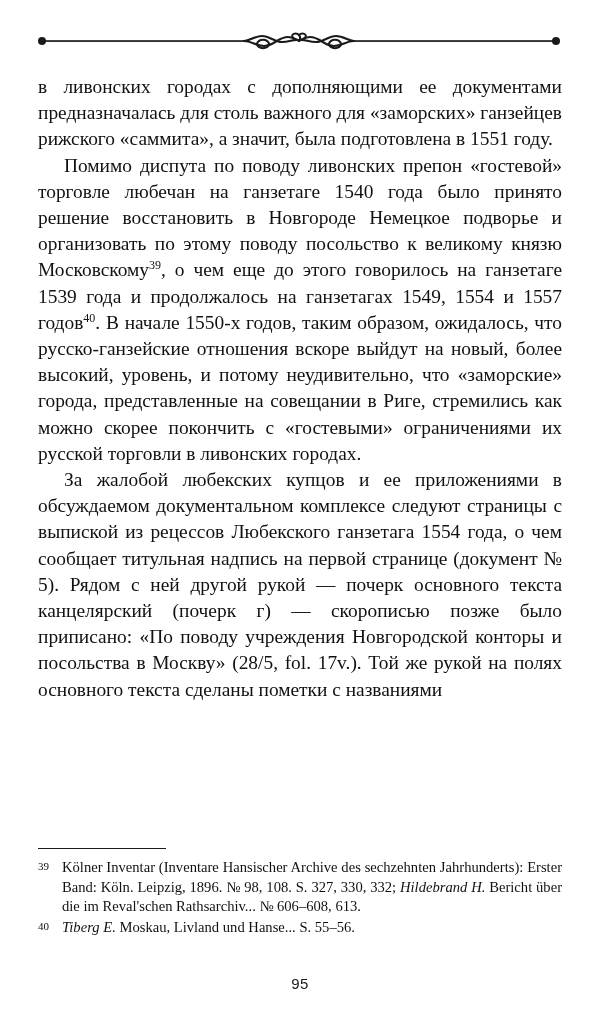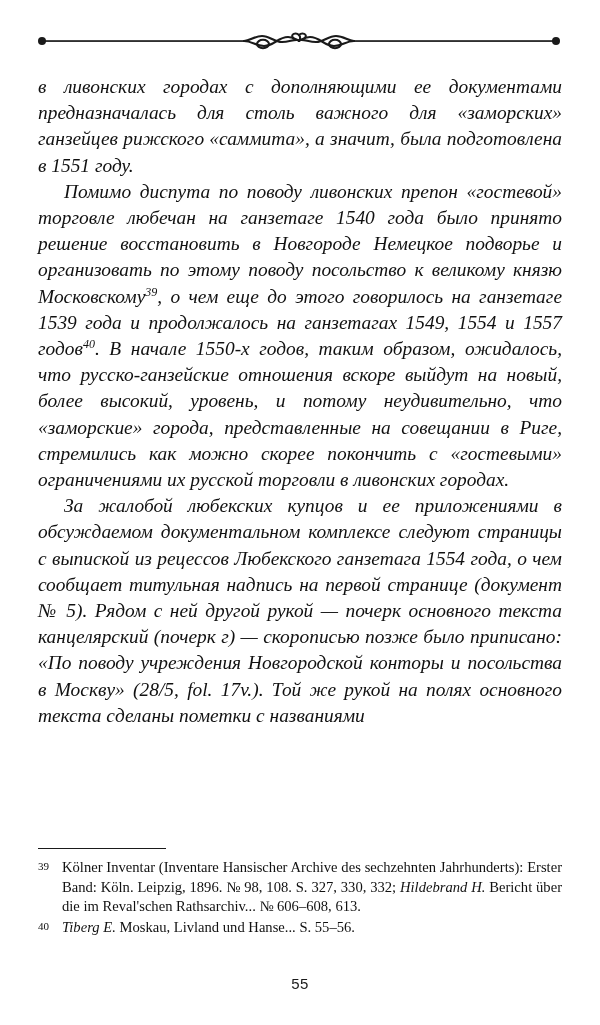--- a/index.html
+++ b/index.html
@@ -38,21 +38,20 @@
     position: absolute;
     left: 38px;
     top: 74px;
     width: 524px;
     font-size: 19.4px;
     line-height: 26.2px;
     text-align: justify;
     text-justify: inter-word;
     hyphens: none;
     color: #111111;
-    font-style: italic;
   }
   .body-text p {
     margin: 0;
     text-indent: 26px;
   }
   .body-text p.no-indent {
     text-indent: 0;
   }
   sup {
     font-size: 0.62em;
@@ -153,15 +152,15 @@
       <p>За жалобой любекских купцов и ее приложениями в обсуждаемом документальном комплексе следуют страницы с выпиской из рецессов Любекского ганзетага 1554 года, о чем сообщает титульная надпись на первой странице (документ № 5). Рядом с ней другой рукой — почерк основного текста канцелярский (почерк г) — скорописью позже было приписано: «По поводу учреждения Новгородской конторы и посольства в Москву» (28/5, fol. 17v.). Той же рукой на полях основного текста сделаны пометки с названиями</p>
     </div>
 
   <div class="fn-rule"></div>
 
   <div class="footnotes" id="footnotes">
       <div class="footnote"><span class="fn-num">39</span>Kölner Inventar (Inventare Hansischer Archive des sechzehnten Jahrhunderts): Erster Band: Köln. Leipzig, 1896. № 98, 108. S. 327, 330, 332; <span class="it">Hildebrand H.</span> Bericht über die im Reval'schen Rathsarchiv... № 606–608, 613.</div>
       <div class="footnote"><span class="fn-num">40</span><span class="it">Tiberg E.</span> Moskau, Livland und Hanse... S. 55–56.</div>
     </div>
 
-  <div class="page-number">55</div>
+  <div class="page-number">95</div>
 
 </div>
 
 </body></html>

